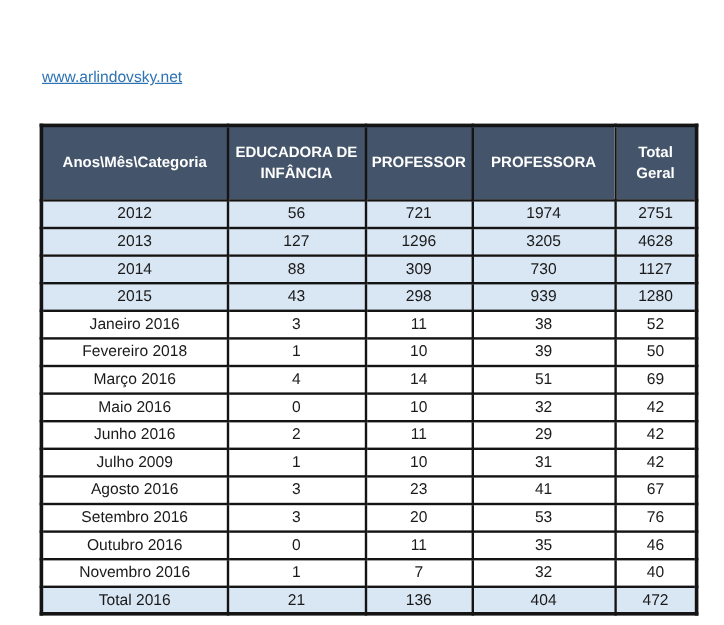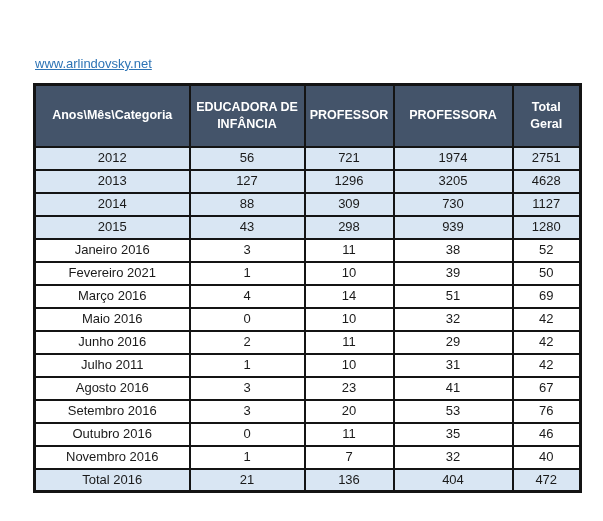--- a/index.html
+++ b/index.html
@@ -21,21 +21,21 @@
   .site-link{
     display:inline-block;
     font-size:13px;
     color:var(--link);
     text-decoration:underline;
     margin-left:2px;
     margin-top:36px;
   }
   table.data-table{
     border-collapse:collapse;
-    margin-top:11px;
+    margin-top:30px;
     width:546px;
     table-layout:fixed;
     border:3px solid var(--border);
   }
   .data-table col.c0{width:155px;}
   .data-table col.c1{width:115px;}
   .data-table col.c2{width:89px;}
   .data-table col.c3{width:119px;}
   .data-table col.c4{width:68px;}
   .data-table th, .data-table td{
@@ -118,21 +118,21 @@
     <td>1280</td>
   </tr>
         <tr class="row-month">
     <td>Janeiro 2016</td>
     <td>3</td>
     <td>11</td>
     <td>38</td>
     <td>52</td>
   </tr>
         <tr class="row-month">
-    <td>Fevereiro 2021</td>
+    <td>Fevereiro 2018</td>
     <td>1</td>
     <td>10</td>
     <td>39</td>
     <td>50</td>
   </tr>
         <tr class="row-month">
     <td>Março 2016</td>
     <td>4</td>
     <td>14</td>
     <td>51</td>
@@ -146,21 +146,21 @@
     <td>42</td>
   </tr>
         <tr class="row-month">
     <td>Junho 2016</td>
     <td>2</td>
     <td>11</td>
     <td>29</td>
     <td>42</td>
   </tr>
         <tr class="row-month">
-    <td>Julho 2011</td>
+    <td>Julho 2009</td>
     <td>1</td>
     <td>10</td>
     <td>31</td>
     <td>42</td>
   </tr>
         <tr class="row-month">
     <td>Agosto 2016</td>
     <td>3</td>
     <td>23</td>
     <td>41</td>

